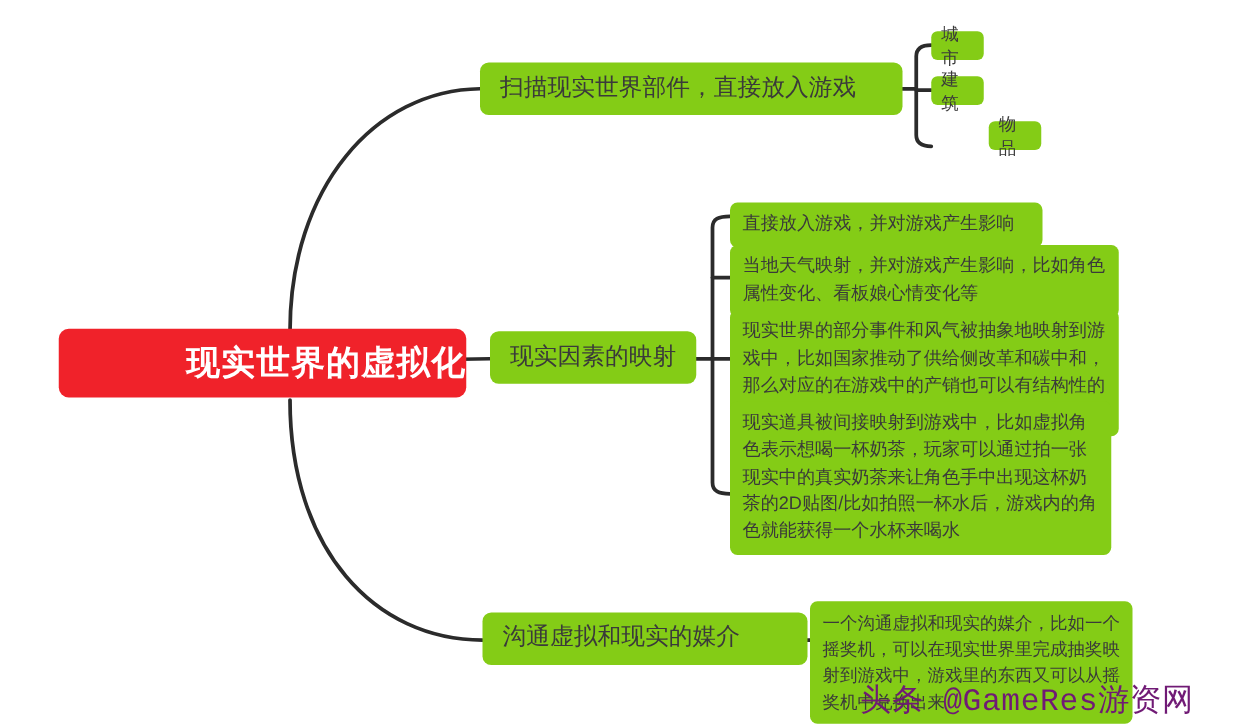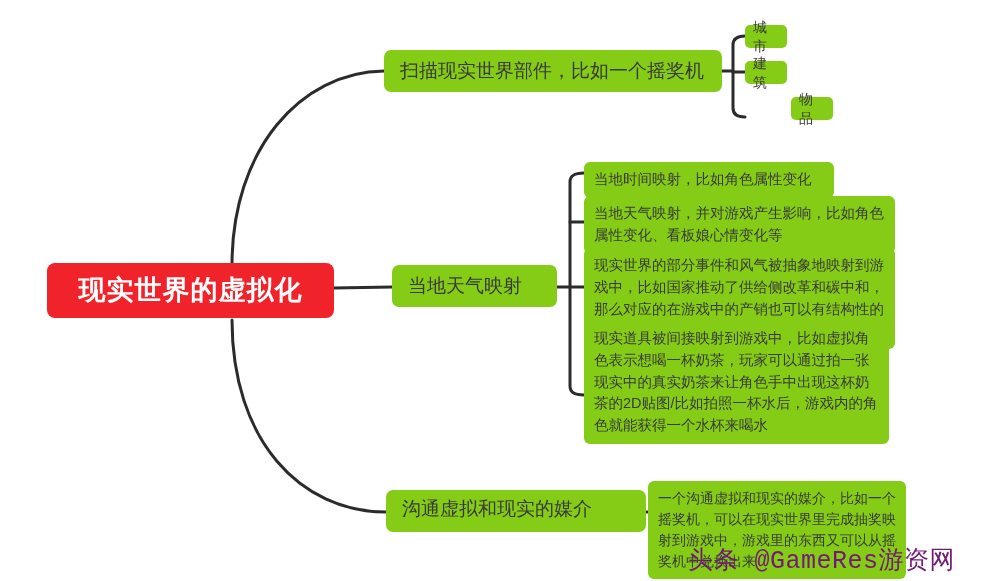--- a/index.html
+++ b/index.html
@@ -46,25 +46,25 @@
 
   .node-text {
     display: block;
     white-space: pre-wrap;
   }
 
   
   #root-node {
     left: 47px;
     top: 263px;
-    width: 287px;
+    width: 326px;
     height: 55px;
     background: #f0222a;
     border-radius: 8px;
-    justify-content: center;
+    justify-content: flex-end;
   }
   #root-node .node-text {
     color: #ffffff;
     font-size: 27px;
     font-weight: bold;
     letter-spacing: 1px;
     line-height: 1.1;
     text-align: center;
   }
 
@@ -139,39 +139,39 @@
     <path d="M 570,287 L 584,287"></path>
 
     <path d="M 619,512 L 648,512"></path>
   </svg>
 
   <div class="node" id="root-node">
     <span class="node-text">现实世界的虚拟化</span>
   </div>
 
   <div class="node branch" id="branch-1">
-    <span class="node-text">扫描现实世界部件，比如一个摇奖机</span>
+    <span class="node-text">扫描现实世界部件，直接放入游戏</span>
   </div>
 
   <div class="node leaf-sm" id="leaf-1-1">
     <span class="node-text">城市</span>
   </div>
   <div class="node leaf-sm" id="leaf-1-2">
     <span class="node-text">建筑</span>
   </div>
   <div class="node leaf-sm" id="leaf-1-3">
     <span class="node-text">物品</span>
   </div>
 
   <div class="node branch" id="branch-2">
-    <span class="node-text">当地天气映射</span>
+    <span class="node-text">现实因素的映射</span>
   </div>
 
   <div class="node detail" id="detail-2-1">
-    <span class="node-text">当地时间映射，比如角色属性变化</span>
+    <span class="node-text">直接放入游戏，并对游戏产生影响</span>
   </div>
   <div class="node detail" id="detail-2-2">
     <span class="node-text">当地天气映射，并对游戏产生影响，比如角色属性变化、看板娘心情变化等</span>
   </div>
   <div class="node detail" id="detail-2-3">
     <span class="node-text">现实世界的部分事件和风气被抽象地映射到游戏中，比如国家推动了供给侧改革和碳中和，那么对应的在游戏中的产销也可以有结构性的改变/比如虚拟角色表示想喝一杯奶茶</span>
   </div>
   <div class="node detail" id="detail-2-4">
     <span class="node-text">现实道具被间接映射到游戏中，比如虚拟角色表示想喝一杯奶茶，玩家可以通过拍一张现实中的真实奶茶来让角色手中出现这杯奶茶的2D贴图/比如拍照一杯水后，游戏内的角色就能获得一个水杯来喝水</span>
   </div>

